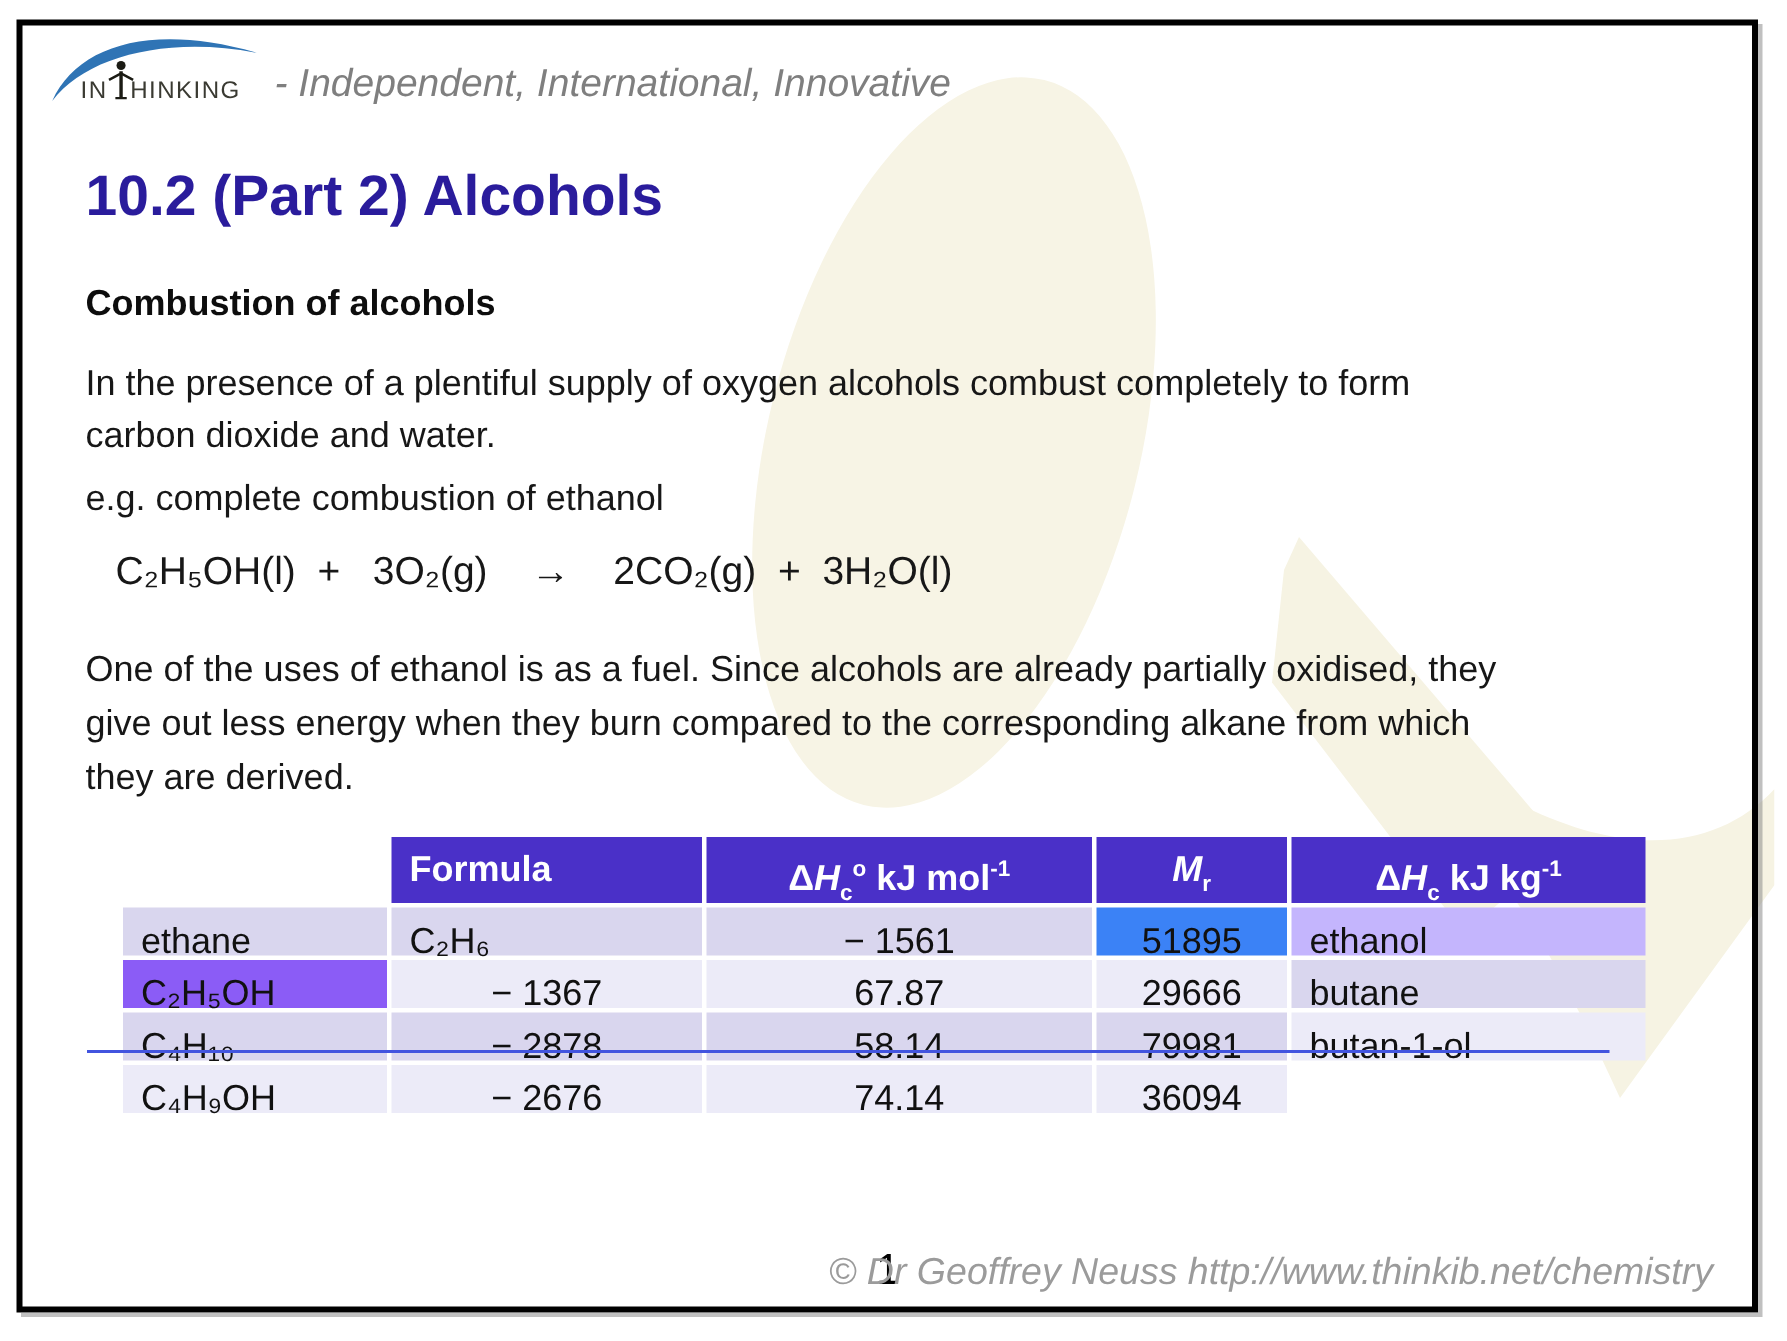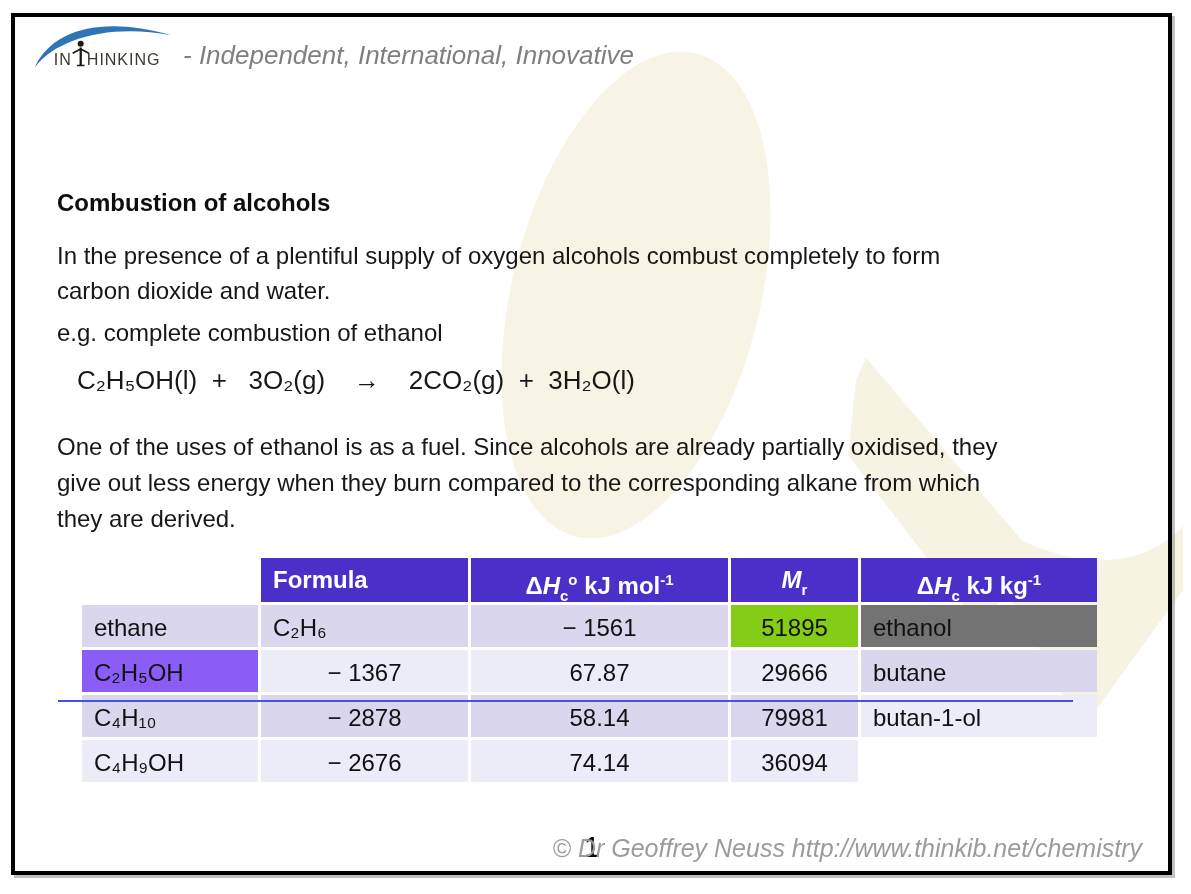--- a/index.html
+++ b/index.html
@@ -44,21 +44,21 @@
   .tgrid {
     display:grid; grid-template-columns:176px 207px 257px 127px 236px;
     gap:3px; position:relative;padding-left:24px;
   }
   .cell { font-size:24px; color:#111; }
   .hcell {
     height:44px; line-height:44px; text-align:center;
     color:#fff; font-weight:bold; font-size:24px;
   }
   .hcell.empty { background:transparent !important; }
-  .dcell { height:42px; line-height:46px; }
+  .dcell { height:32px; line-height:46px; }
   .dcell.name, .dcell.formula { text-align:left; padding-left:12px; }
   .dcell.num { text-align:center; }
   .hdr-sub { font-size:15px; vertical-align:-7px; font-weight:bold; }
   .hdr-sup { font-size:15px; vertical-align:9px; font-weight:bold; }
   .ital { font-style:italic; }
   .blue-divider { position:absolute; left:0; top:142px; width:100%; height:2px; z-index:4; }
   
   .page-number { position:absolute; left:584px; top:831px; z-index:3; font-size:29px; color:#000; }
   .copyright {
     position:absolute; right:49px; top:834px; z-index:3;
@@ -84,20 +84,21 @@
     <g>
       <circle cx="52.5" cy="24" r="3.2" fill="#1b1b14"></circle>
       <path d="M52.5,28 L52.5,47" stroke="#1b1b14" stroke-width="2.4" fill="none"></path>
       <path d="M44,34 L52.5,29.5 L61,34" stroke="#1b1b14" stroke-width="1.8" fill="none"></path>
       <path d="M48.5,47 L56.5,47" stroke="#1b1b14" stroke-width="1.6" fill="none"></path>
     </g>
     <text x="59" y="47" font-size="17" letter-spacing="1" fill="#3a3a32" font-family="Liberation Sans, sans-serif" id="logo-rest">HINKING</text>
   </svg>
   <div class="tagline">- Independent, International, Innovative</div>
 
+  <div class="page-title" style="color: rgb(42, 28, 156);">10.2 (Part 2) Alcohols</div>
   <div class="subheading">Combustion of alcohols</div>
 
   <div class="para" id="para1">
     <div class="line">In the presence of a plentiful supply of oxygen alcohols combust completely to form</div>
     <div class="line">carbon dioxide and water.</div>
   </div>
 
   <div class="para" id="eg-line">e.g. complete combustion of ethanol</div>
 
   <div class="para" id="equation">C₂H₅OH(l)  +   3O₂(g)    →    2CO₂(g)  +  3H₂O(l)</div>
@@ -113,23 +114,23 @@
 
       <div class="cell hcell empty"></div>
       <div class="cell hcell hbg" style="text-align: left; padding-left: 12px; background: rgb(74, 48, 200);">Formula</div>
       <div class="cell hcell hbg" style="background: rgb(74, 48, 200);"><span>Δ</span><span class="ital">H</span><span class="hdr-sub">c</span><span class="hdr-sup">o</span><span> kJ mol</span><span class="hdr-sup">-1</span></div>
       <div class="cell hcell hbg" style="background: rgb(74, 48, 200);"><span class="ital">M</span><span class="hdr-sub">r</span></div>
       <div class="cell hcell hbg" style="background: rgb(74, 48, 200);"><span>Δ</span><span class="ital">H</span><span class="hdr-sub">c</span><span> kJ kg</span><span class="hdr-sup">-1</span></div>
 
       <div class="cell dcell name rd" style="background: rgb(217, 214, 238);">ethane</div>
       <div class="cell dcell formula rd" style="background: rgb(217, 214, 238);">C₂H₆</div>
       <div class="cell dcell num rd" style="background: rgb(217, 214, 238);">− 1561</div>
-      <div class="cell dcell num rd" style="background: #84cc16;">51895</div>
+      <div class="cell dcell num rd" style="background: #3b82f6;">51895</div>
 
-      <div class="cell dcell name rl" style="background: #737373;">ethanol</div>
+      <div class="cell dcell name rl" style="background: #c4b5fd;">ethanol</div>
       <div class="cell dcell formula rl" style="background: #8b5cf6;">C₂H₅OH</div>
       <div class="cell dcell num rl" style="background: rgb(236, 235, 248);">− 1367</div>
       <div class="cell dcell num rl" style="background: rgb(236, 235, 248);">67.87</div>
       <div class="cell dcell num rl" style="background: rgb(236, 235, 248);">29666</div>
 
       <div class="cell dcell name rd" style="background: rgb(217, 214, 238);">butane</div>
       <div class="cell dcell formula rd" style="background: rgb(217, 214, 238);">C₄H₁₀</div>
       <div class="cell dcell num rd" style="background: rgb(217, 214, 238);">− 2878</div>
       <div class="cell dcell num rd" style="background: rgb(217, 214, 238);">58.14</div>
       <div class="cell dcell num rd" style="background: rgb(217, 214, 238);">79981</div>

